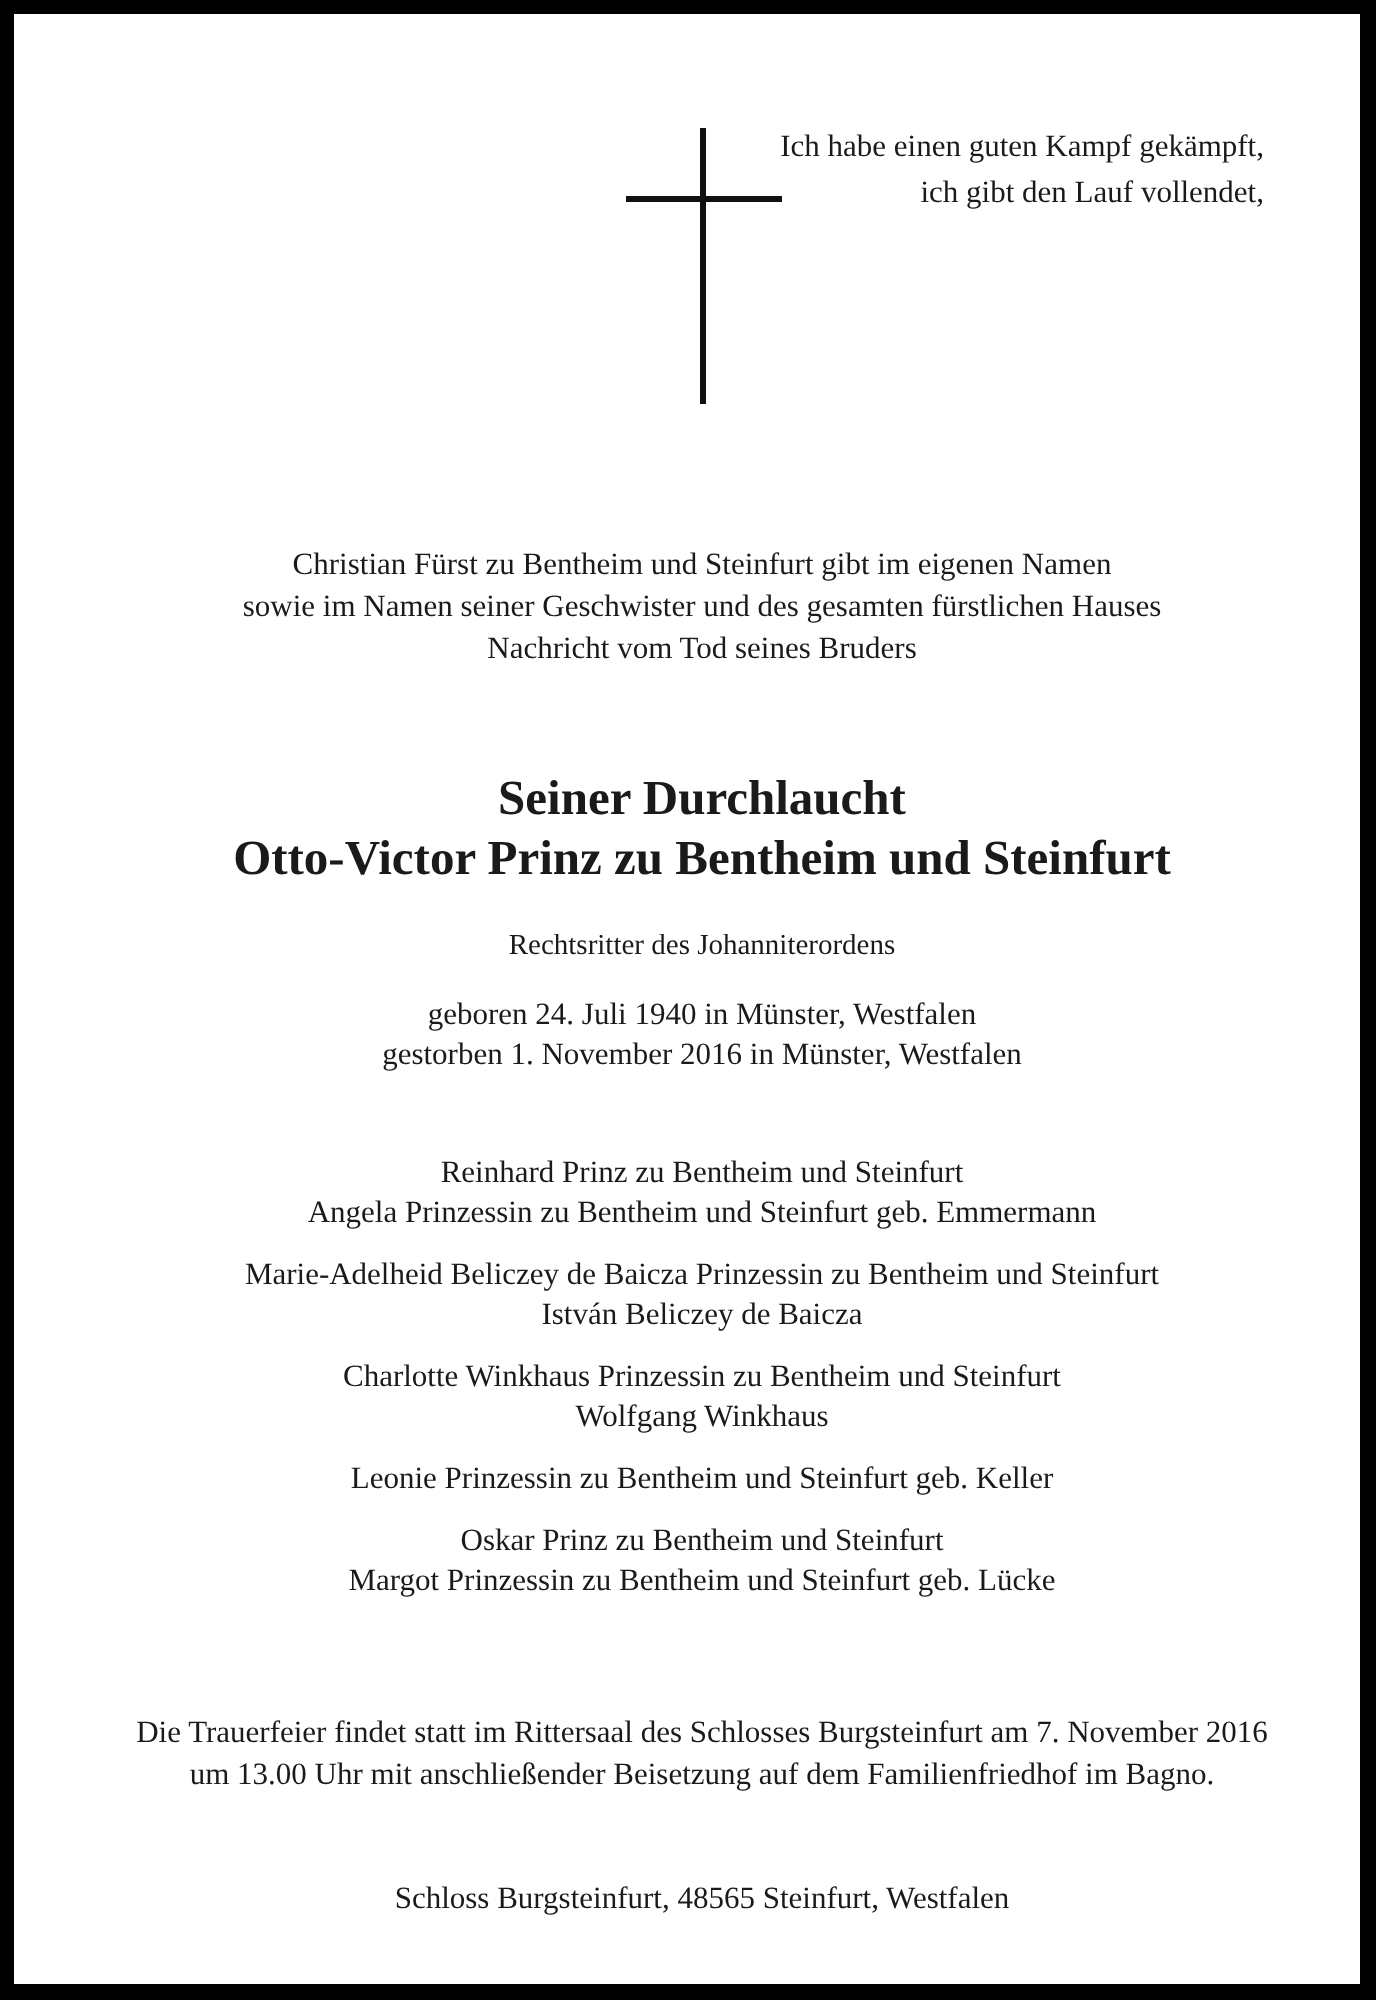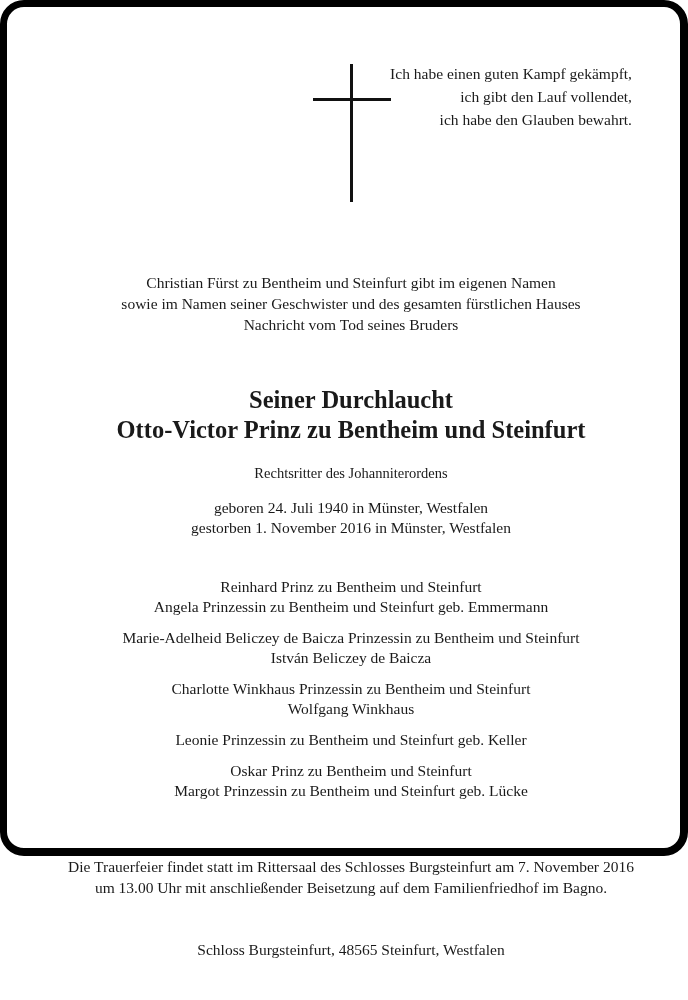--- a/index.html
+++ b/index.html
@@ -1,23 +1,22 @@
 <!DOCTYPE html>
 <html><head>
 <meta charset="utf-8">
 <style>
   html, body { margin: 0; padding: 0; background: #ffffff; }
   body { width: 688px; height: 1000px; position: relative; overflow: hidden; }
   .frame {
-    position: absolute; left: 0; top: 0; width: 688px; height: 856px;
+    position: absolute; left: 0; top: 0; width: 688px; height: 1000px;
     box-sizing: border-box;
     border-left: 7px solid #000; border-top: 7px solid #000;
     border-right: 8px solid #000; border-bottom: 8px solid #000;
     background: #fff;
-    border-radius: 24px;
   }
   .serif { font-family: "Liberation Serif", "DejaVu Serif", serif; color: #1a1a1a; }
   .cross { position: absolute; }
   .cross .v { position: absolute; left: 343px; top: 57px; width: 3px; height: 138px; background: #111; }
   .cross .h { position: absolute; left: 306px; top: 91px; width: 78px; height: 3px; background: #111; }
   .verse {
     position: absolute; right: 48px; top: 55px; text-align: right;
     font-size: 15.5px; line-height: 23px;
   }
   .verse div { white-space: nowrap; }
@@ -38,21 +37,20 @@
 <div class="frame">
 
   <div class="cross">
     <div class="v"></div>
     <div class="h"></div>
   </div>
 
   <div class="verse serif">
     <div>Ich habe einen guten Kampf gekämpft,</div>
     <div>ich gibt den Lauf vollendet,</div>
-    <div>ich habe den Glauben bewahrt.</div>
   </div>
 
   <div class="center intro serif">
     <div class="line">Christian Fürst zu Bentheim und Steinfurt gibt im eigenen Namen</div>
     <div class="line">sowie im Namen seiner Geschwister und des gesamten fürstlichen Hauses</div>
     <div class="line">Nachricht vom Tod seines Bruders</div>
   </div>
 
   <div class="center title serif">
     <div class="line">Seiner Durchlaucht</div>

